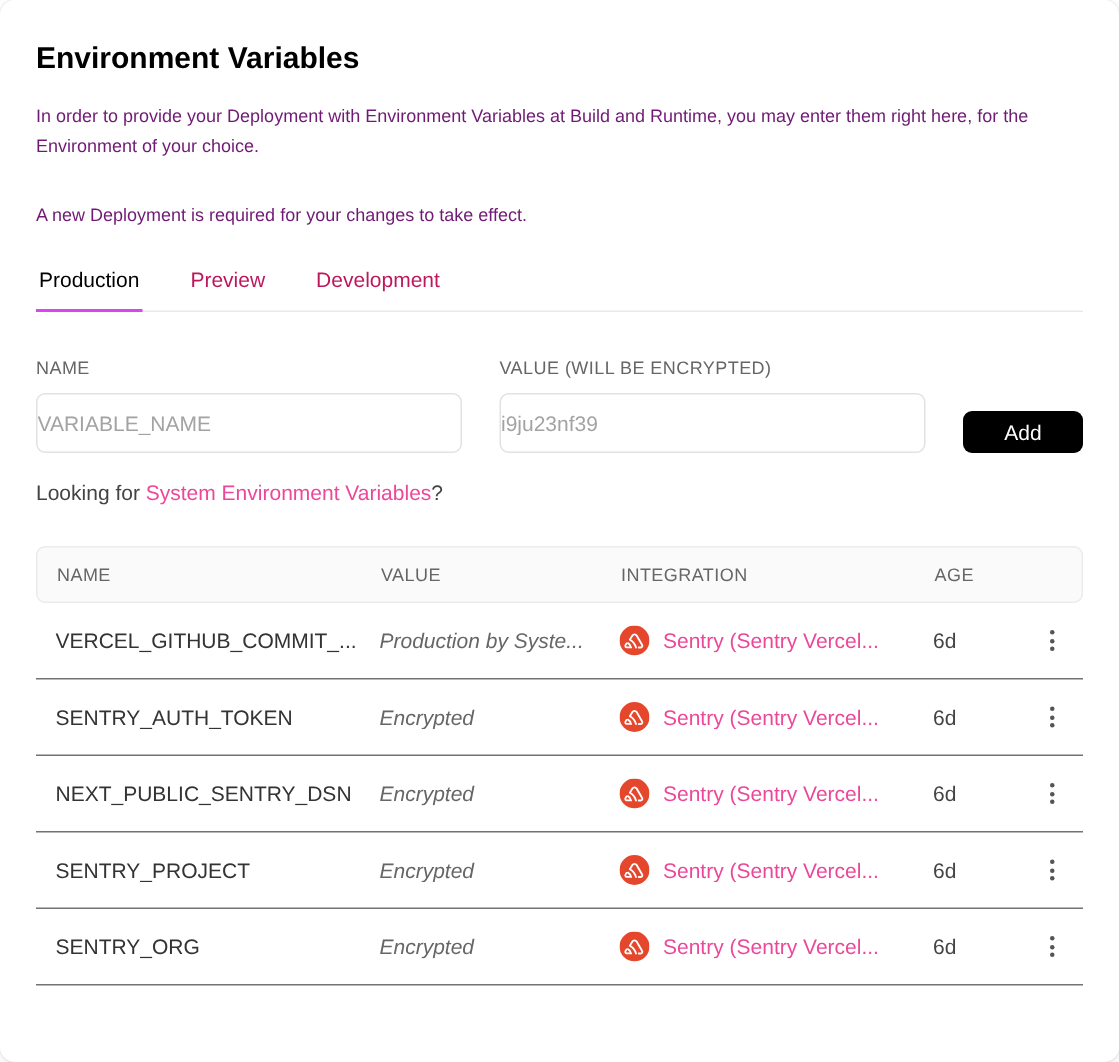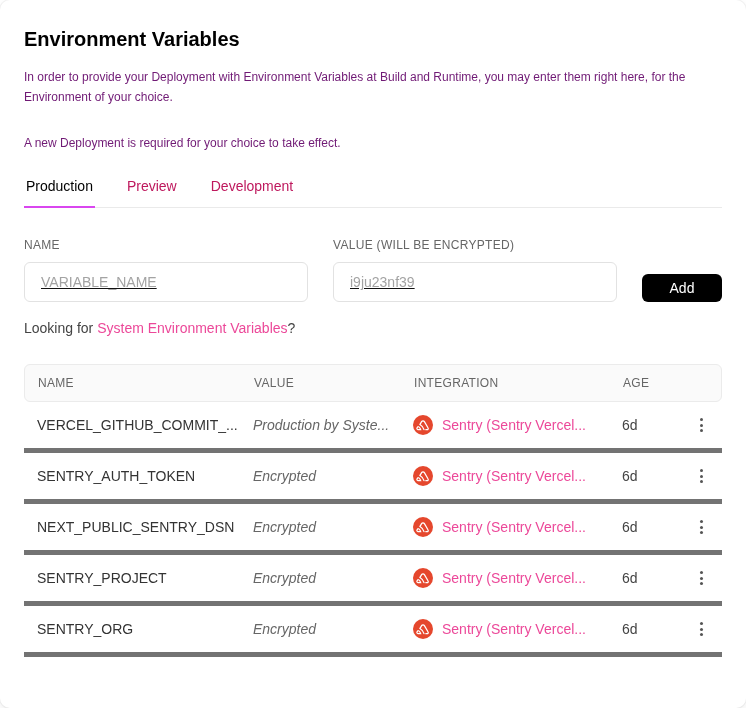--- a/index.html
+++ b/index.html
@@ -45,24 +45,23 @@
   .form-row { display: flex; gap: 25px; align-items: flex-end; }
   .field { flex: 1 1 auto; }
   .field-label {
     display: block;
     font-size: 12px; color: #666; letter-spacing: 0.3px;
     margin-bottom: 10px;
   }
   .text-input {
     width: 100%; height: 40px;
     border: 1px solid #e2e2e2; border-radius: 6px;
-    padding: 0 16px;
+    padding: 0 0;
     font-size: 14px; font-family: "Liberation Sans", sans-serif; color: #111;
     outline: none;
-    text-decoration: underline;
   }
   .text-input::placeholder { color: #a3a3a3; }
   .add-btn {
     flex: 0 0 80px; width: 80px; height: 28px;
     background: #000; color: #fff;
     border: none; border-radius: 6px;
     font-size: 14px; font-weight: 500; font-family: "Liberation Sans", sans-serif;
     cursor: pointer;
   }
   .looking-for { font-size: 14px; color: #444; margin: 18px 0 28px; }
@@ -76,21 +75,21 @@
   }
   .thead {
     height: 38px;
     background: #fafafa;
     border: 1px solid #ebebeb;
     border-radius: 6px;
     font-size: 12px; color: #666; letter-spacing: 0.3px;
   }
   .trow {
     height: 51px;
-    border-bottom: 5px solid #737373;
+    border-bottom: 1px solid #737373;
     font-size: 14px;
   }
   .cell-name { color: #333; white-space: nowrap; overflow: hidden; }
   .cell-value { color: #666; font-style: italic; white-space: nowrap; overflow: hidden; }
   .cell-int { display: flex; align-items: center; gap: 9px; min-width: 0; }
   .cell-int a.link { white-space: nowrap; overflow: hidden; display: block; }
   .cell-age { color: #444; }
   .sentry-badge { width: 20px; height: 20px; flex: 0 0 20px; display: inline-flex; }
   .cell-menu { display: flex; justify-content: flex-end; }
   .kebab {
@@ -101,21 +100,21 @@
   .kebab .dot { width: 3px; height: 3px; border-radius: 50%; background: #555; }
 </style>
 </head>
 <body>
 
 <div class="card">
 
   <h1 class="page-title">Environment Variables</h1>
 
   <p class="desc">In order to provide your Deployment with Environment Variables at Build and Runtime, you may enter them right here, for the Environment of your choice.</p>
-  <p class="desc">A new Deployment is required for your choice to take effect.</p>
+  <p class="desc">A new Deployment is required for your changes to take effect.</p>
 
   <div class="tabs">
     <div class="tab active">Production</div>
     <div class="tab">Preview</div>
     <div class="tab">Development</div>
   </div>
 
   <div class="form-row">
     <div class="field">
       <label class="field-label">NAME</label>

